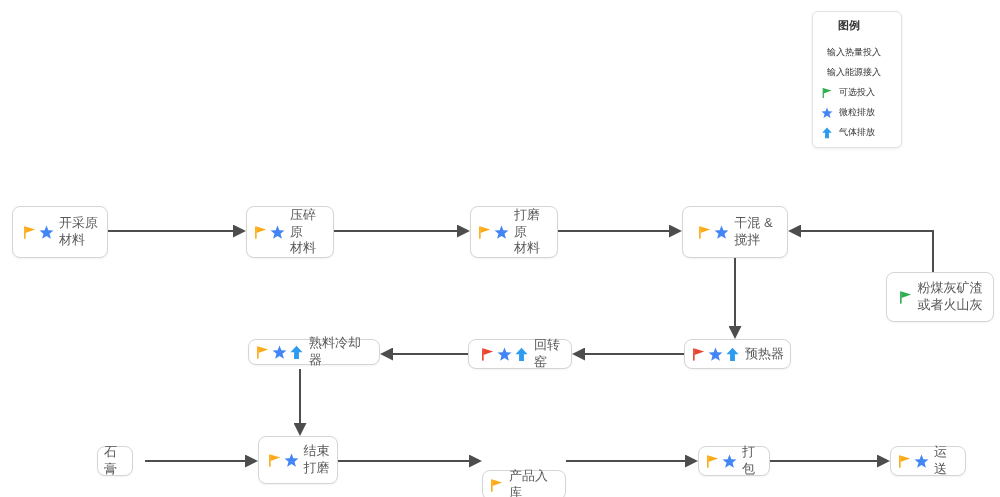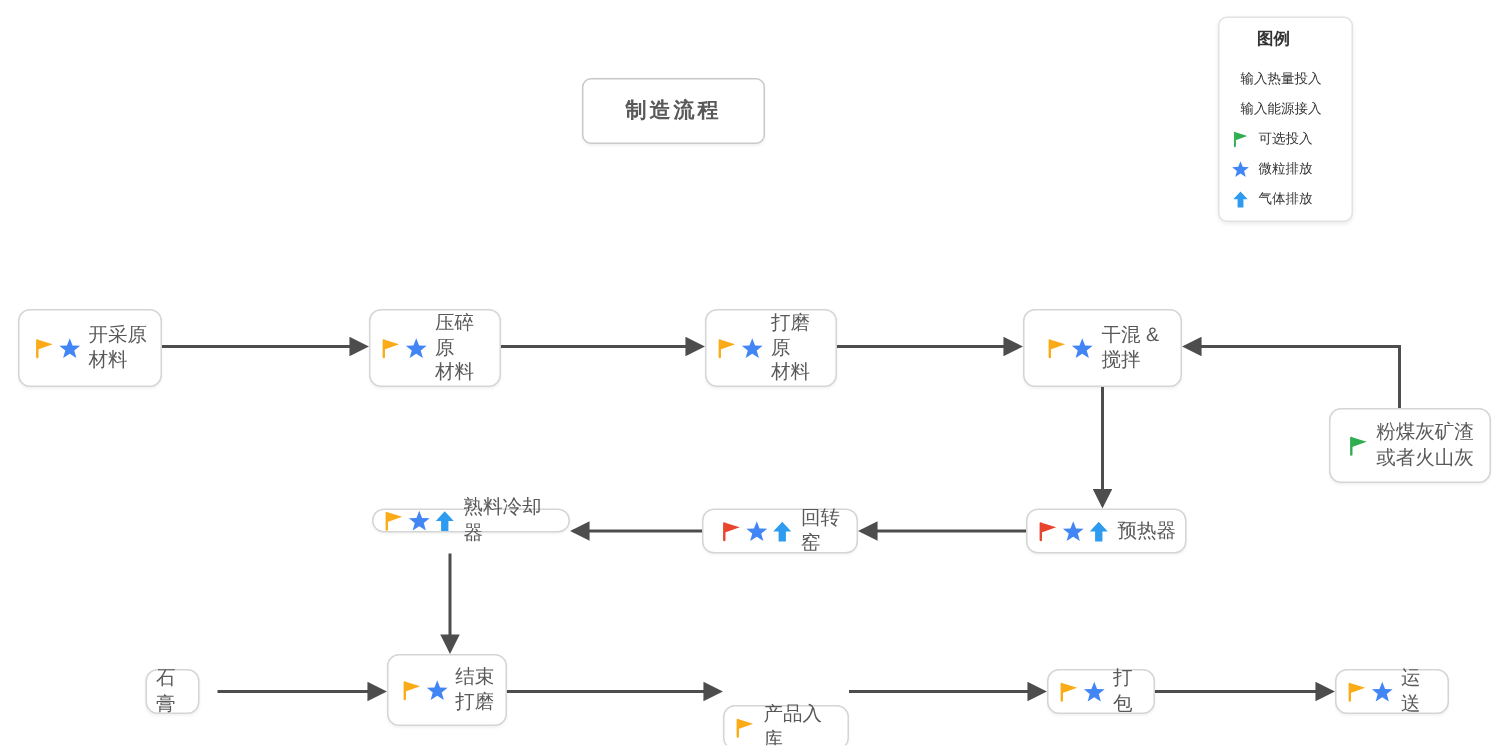--- a/index.html
+++ b/index.html
@@ -62,23 +62,20 @@
       <polyline points="735,258 735,337" fill="none" stroke="#4d4d4d" stroke-width="2" stroke-linejoin="miter" marker-end="url(#arrow)"></polyline>
       <polyline points="684,354 574,354" fill="none" stroke="#4d4d4d" stroke-width="2" stroke-linejoin="miter" marker-end="url(#arrow)"></polyline>
       <polyline points="468,354 382,354" fill="none" stroke="#4d4d4d" stroke-width="2" stroke-linejoin="miter" marker-end="url(#arrow)"></polyline>
       <polyline points="300,369 300,434" fill="none" stroke="#4d4d4d" stroke-width="2" stroke-linejoin="miter" marker-end="url(#arrow)"></polyline>
       <polyline points="145,461 256,461" fill="none" stroke="#4d4d4d" stroke-width="2" stroke-linejoin="miter" marker-end="url(#arrow)"></polyline>
       <polyline points="338,461 480,461" fill="none" stroke="#4d4d4d" stroke-width="2" stroke-linejoin="miter" marker-end="url(#arrow)"></polyline>
       <polyline points="566,461 696,461" fill="none" stroke="#4d4d4d" stroke-width="2" stroke-linejoin="miter" marker-end="url(#arrow)"></polyline>
       <polyline points="770,461 888,461" fill="none" stroke="#4d4d4d" stroke-width="2" stroke-linejoin="miter" marker-end="url(#arrow)"></polyline>
     </svg>
 
-  <div id="title-box">
-    <span>制造流程</span>
-  </div>
 
   <div id="legend">
     <div class="legend-title">图例</div>
     <div id="legend-items">
         <div class="legend-item">
           <svg width="12" height="12" viewBox="0 0 16 16">
             <path d="M3.6 1.6 L14 4.8 L3.6 8.6 Z" fill="#e8442e"></path>
             <rect x="2.2" y="1.2" width="1.7" height="13.6" rx="0.85" fill="#e8442e"></rect>
           </svg>
           <span class="lbl">输入热量投入</span>
@@ -212,21 +209,21 @@
             <path d="M8 0.6 L10 5.6 L15.4 5.9 L11.2 9.3 L12.7 14.6 L8 11.6 L3.3 14.6 L4.8 9.3 L0.6 5.9 L6 5.6 Z" fill="#4285f4"></path>
           </svg>
           <svg width="15" height="15" viewBox="0 0 16 16">
             <path d="M8 0.8 L14.4 7.8 L10.6 7.8 L10.6 15 L5.4 15 L5.4 7.8 L1.6 7.8 Z" fill="#2d9cf0"></path>
           </svg>
         </span>
         <span class="nlabel">
           <div>回转窑</div>
         </span>
       </div>
-      <div class="node" style="left: 248px; top: 339px; width: 132px; height: 16px;">
+      <div class="node" style="left: 248px; top: 339px; width: 132px; height: 26px;">
         <span class="icons">
           <svg width="15" height="15" viewBox="0 0 16 16">
             <path d="M3.6 1.6 L14 4.8 L3.6 8.6 Z" fill="#fbab18"></path>
             <rect x="2.2" y="1.2" width="1.7" height="13.6" rx="0.85" fill="#fbab18"></rect>
           </svg>
           <svg width="15" height="15" viewBox="0 0 16 16">
             <path d="M8 0.6 L10 5.6 L15.4 5.9 L11.2 9.3 L12.7 14.6 L8 11.6 L3.3 14.6 L4.8 9.3 L0.6 5.9 L6 5.6 Z" fill="#4285f4"></path>
           </svg>
           <svg width="15" height="15" viewBox="0 0 16 16">
             <path d="M8 0.8 L14.4 7.8 L10.6 7.8 L10.6 15 L5.4 15 L5.4 7.8 L1.6 7.8 Z" fill="#2d9cf0"></path>

